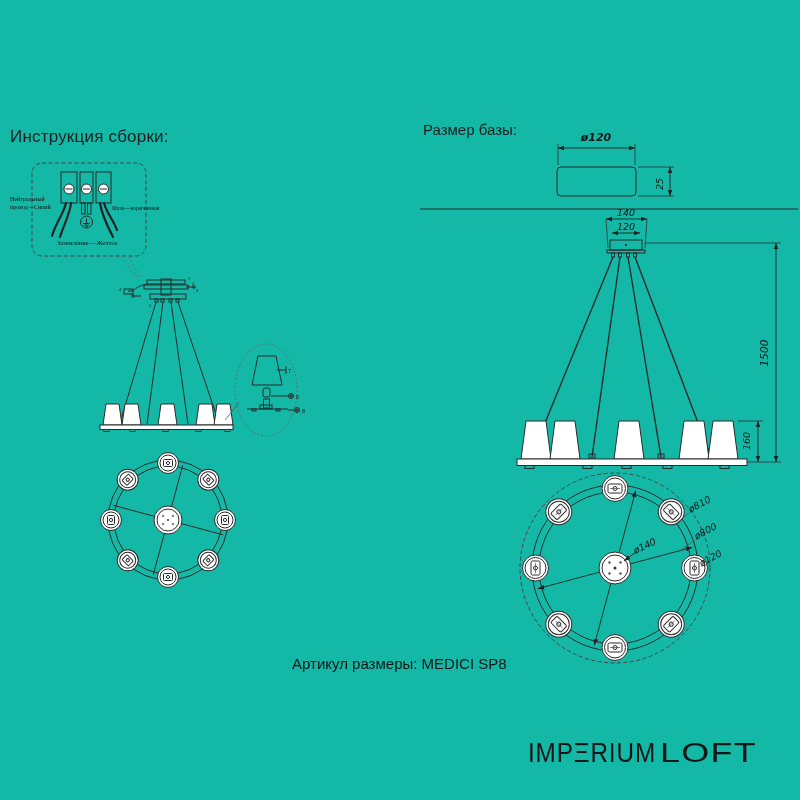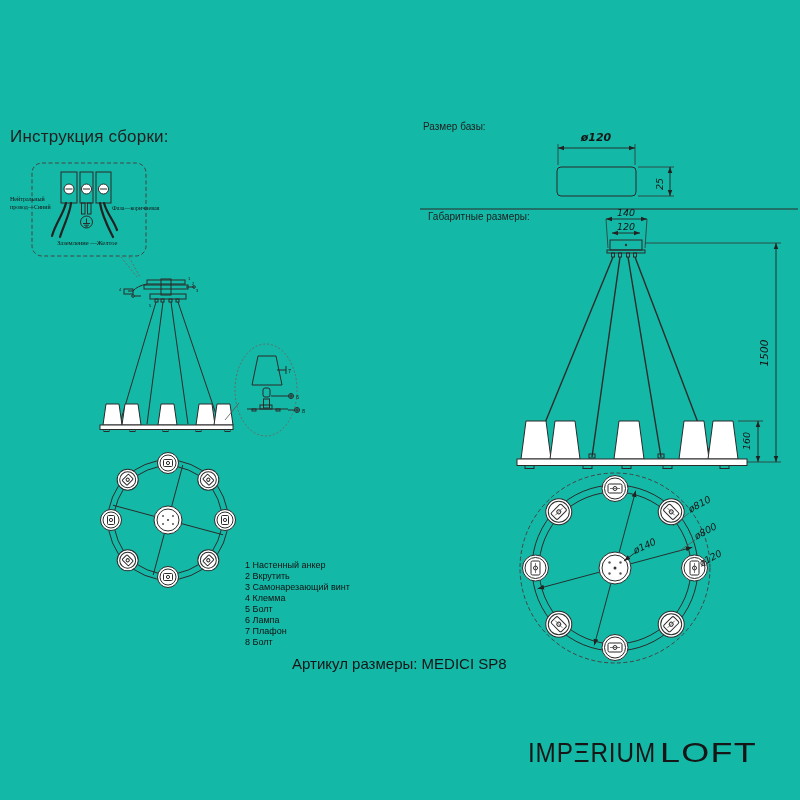--- a/index.html
+++ b/index.html
@@ -1,19 +1,19 @@
 <!DOCTYPE html>
 <html><head>
 <meta charset="utf-8">
 <style>
   html,body{margin:0;padding:0;background:#fff;width:800px;height:800px;overflow:hidden;}
   #sheet{position:relative;width:800px;height:800px;background:#14b8a6;font-family:"Liberation Sans",sans-serif;color:#1d1d1d;}
   .abs{position:absolute;}
   .title{font-size:17px;color:#1e1e1e;letter-spacing:.2px;}
-  .subtitle{font-size:10px;color:#1e1e1e;}
+  .subtitle{font-size:15px;color:#1e1e1e;}
   .parts{font-size:9px;line-height:11px;color:#111;}
   .article{font-size:15px;color:#151515;}
   svg{position:absolute;left:0;top:0;}
   svg .ln{stroke:#2b2b2b;stroke-width:1;fill:none;}
   svg .ln2{stroke:#2b2b2b;stroke-width:1.4;fill:none;}
   svg .wfill{stroke:#2b2b2b;stroke-width:1;fill:#ffffff;}
   svg .thin{stroke:#555;stroke-width:.8;fill:none;}
   svg .dash{stroke:#444;stroke-width:1;fill:none;stroke-dasharray:4 2.5;}
   svg .dash2{stroke:#666;stroke-width:.9;fill:none;stroke-dasharray:2 2;}
   svg .wire{stroke:#222;stroke-width:2.2;fill:none;stroke-linecap:round;}
@@ -29,32 +29,21 @@
   .co35{font:4px "Liberation Sans",sans-serif;}
   .logoTxt{font-family:"Liberation Sans",sans-serif;font-weight:300;letter-spacing:1px;}
 </style>
 </head>
 <body>
 
 <div id="sheet">
 
   <div class="abs title" style="left:10px;top:127px;">Инструкция сборки:</div>
   <div class="abs subtitle" style="left:423px;top:121px;">Размер базы:</div>
-  <div class="abs subtitle" style="left:428px;top:211px;">Габаритные размеры:</div>
-
-  <div class="abs parts" style="left:245px;top:560px;">
-    <div>1 Настенный анкер</div>
-    <div>2 Вкрутить</div>
-    <div>3 Самонарезающий винт</div>
-    <div>4 Клемма</div>
-    <div>5 Болт</div>
-    <div>6 Лампа</div>
-    <div>7 Плафон</div>
-    <div>8 Болт</div>
-  </div>
+
 
   <div class="abs article" style="left:292px;top:655px;">Артикул размеры: MEDICI SP8</div>
 
   <svg width="800" height="800" viewBox="0 0 800 800">
     <defs>
       <marker id="arr" viewBox="0 0 10 10" refX="9" refY="5" markerWidth="8" markerHeight="8" orient="auto-start-reverse">
         <path d="M0,1.6 L9,5 L0,8.4 z" fill="#222"></path>
       </marker>
       <g id="holderL">
         <circle class="wfill" cx="168" cy="463" r="10.5"></circle>

